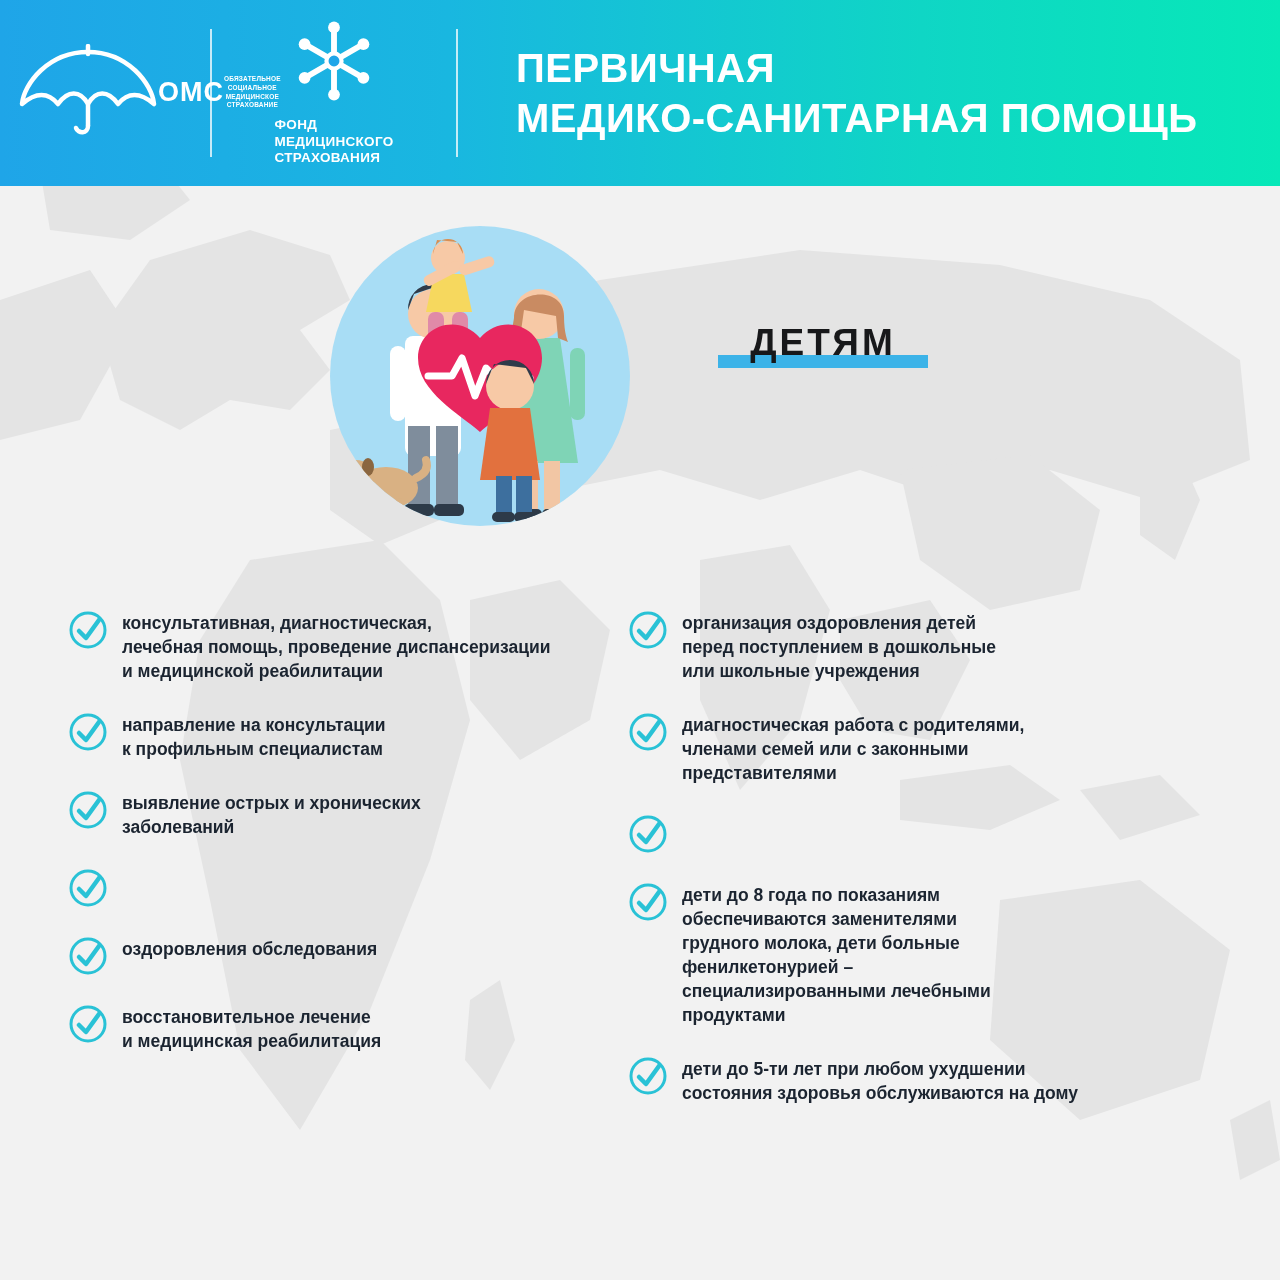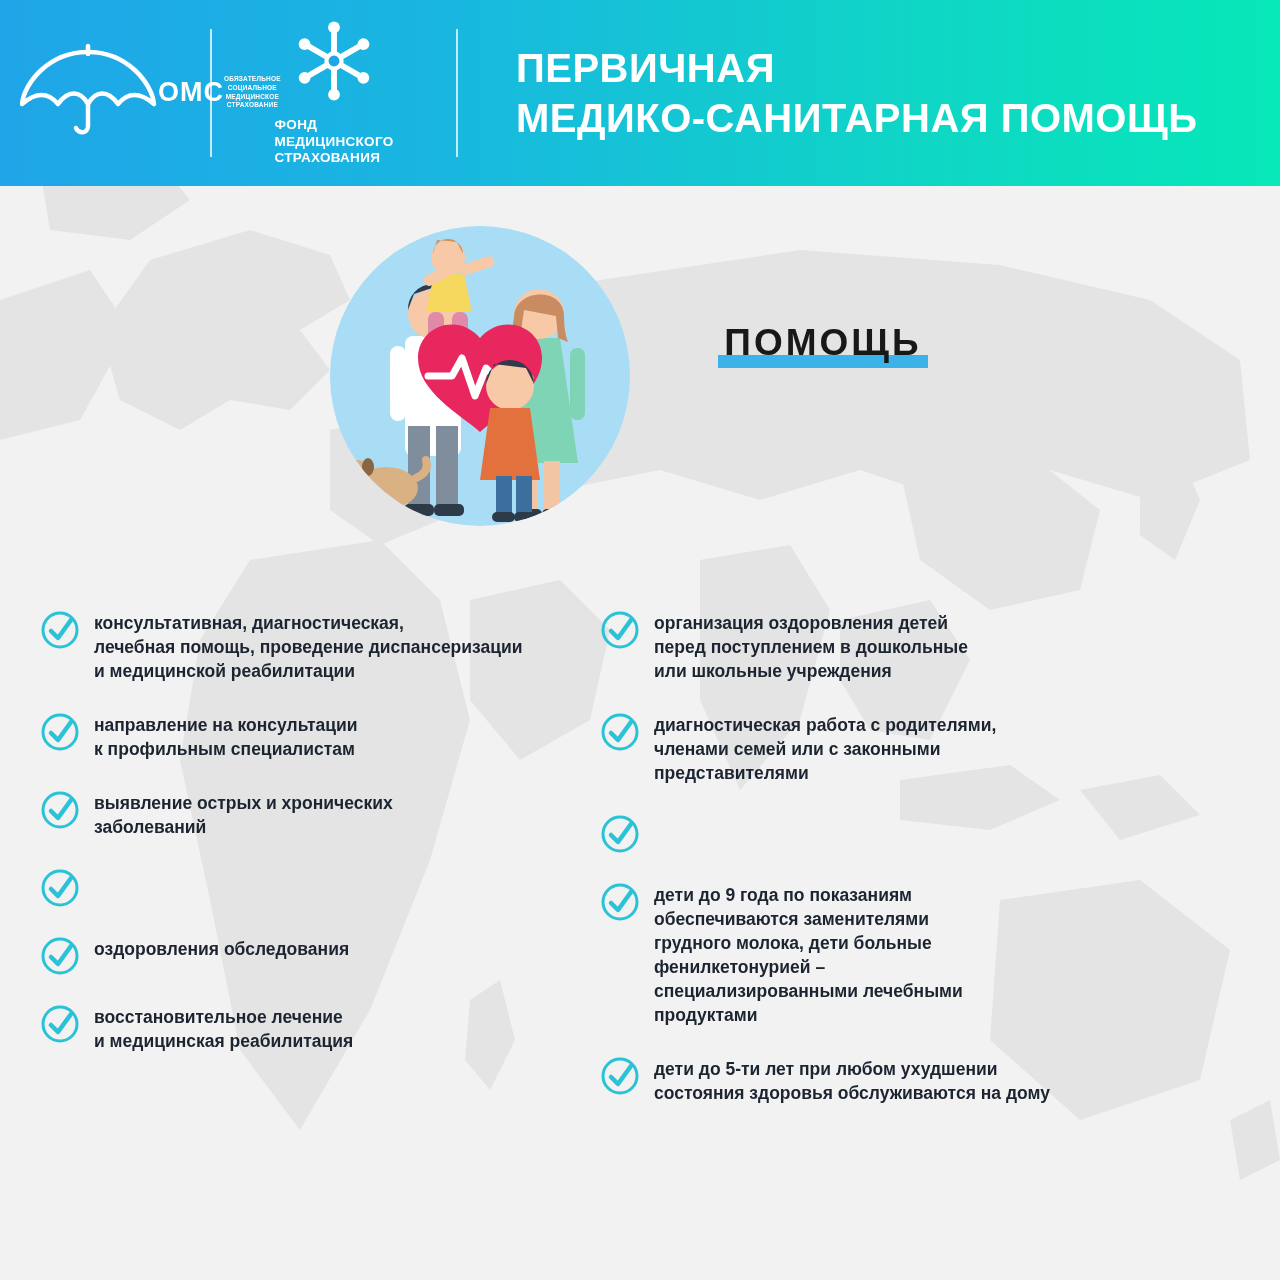--- a/index.html
+++ b/index.html
@@ -130,20 +130,21 @@
     position: relative;
     z-index: 1;
   }
 
   
   .columns {
     position: relative;
     z-index: 2;
     display: flex;
     padding: 22px 40px 0 40px;
+    margin-left: 28px;
   }
   .col { width: 560px; }
   .col-right { padding-top: 0; }
 
   .item {
     display: flex;
     align-items: flex-start;
     margin-bottom: 26px;
   }
   .check {
@@ -311,21 +312,21 @@
           <ellipse cx="14" cy="243" rx="6" ry="9" fill="#8a6640"></ellipse>
           <ellipse cx="38" cy="241" rx="6" ry="9" fill="#8a6640"></ellipse>
           <rect x="38" y="272" width="8" height="18" rx="4" fill="#d9b183"></rect>
           <rect x="66" y="272" width="8" height="18" rx="4" fill="#d9b183"></rect>
           <path d="M86 252 q14 -6 10 -18" fill="none" stroke="#d9b183" stroke-width="8" stroke-linecap="round"></path>
         </g>
       </svg>
     </div>
 
     <div class="hero-label-wrap">
-      <div class="hero-label">ПОМОЩЬ</div>
+      <div class="hero-label">ДЕТЯМ</div>
       <div class="hero-label-underline"></div>
     </div>
   </section>
 
   <section class="columns">
 
     <div class="col col-left">
       <div class="item">
         <span class="check">
           <svg width="40" height="40" viewBox="0 0 40 40">
@@ -417,21 +418,21 @@
             </svg>
         </span>
       </div>
       <div class="item">
         <span class="check">
           <svg width="40" height="40" viewBox="0 0 40 40">
               <circle cx="20" cy="20" r="17" fill="none" stroke="#29c2d6" stroke-width="3"></circle>
               <polyline points="11,21 18,28 31,10" fill="none" stroke="#29c2d6" stroke-width="4.5" stroke-linecap="round" stroke-linejoin="round"></polyline>
             </svg>
         </span>
-        <span class="item-text">дети до 9 года по показаниям
+        <span class="item-text">дети до 8 года по показаниям
 обеспечиваются заменителями
 грудного молока, дети больные
 фенилкетонурией –
 специализированными лечебными
 продуктами</span>
       </div>
       <div class="item">
         <span class="check">
           <svg width="40" height="40" viewBox="0 0 40 40">
               <circle cx="20" cy="20" r="17" fill="none" stroke="#29c2d6" stroke-width="3"></circle>

